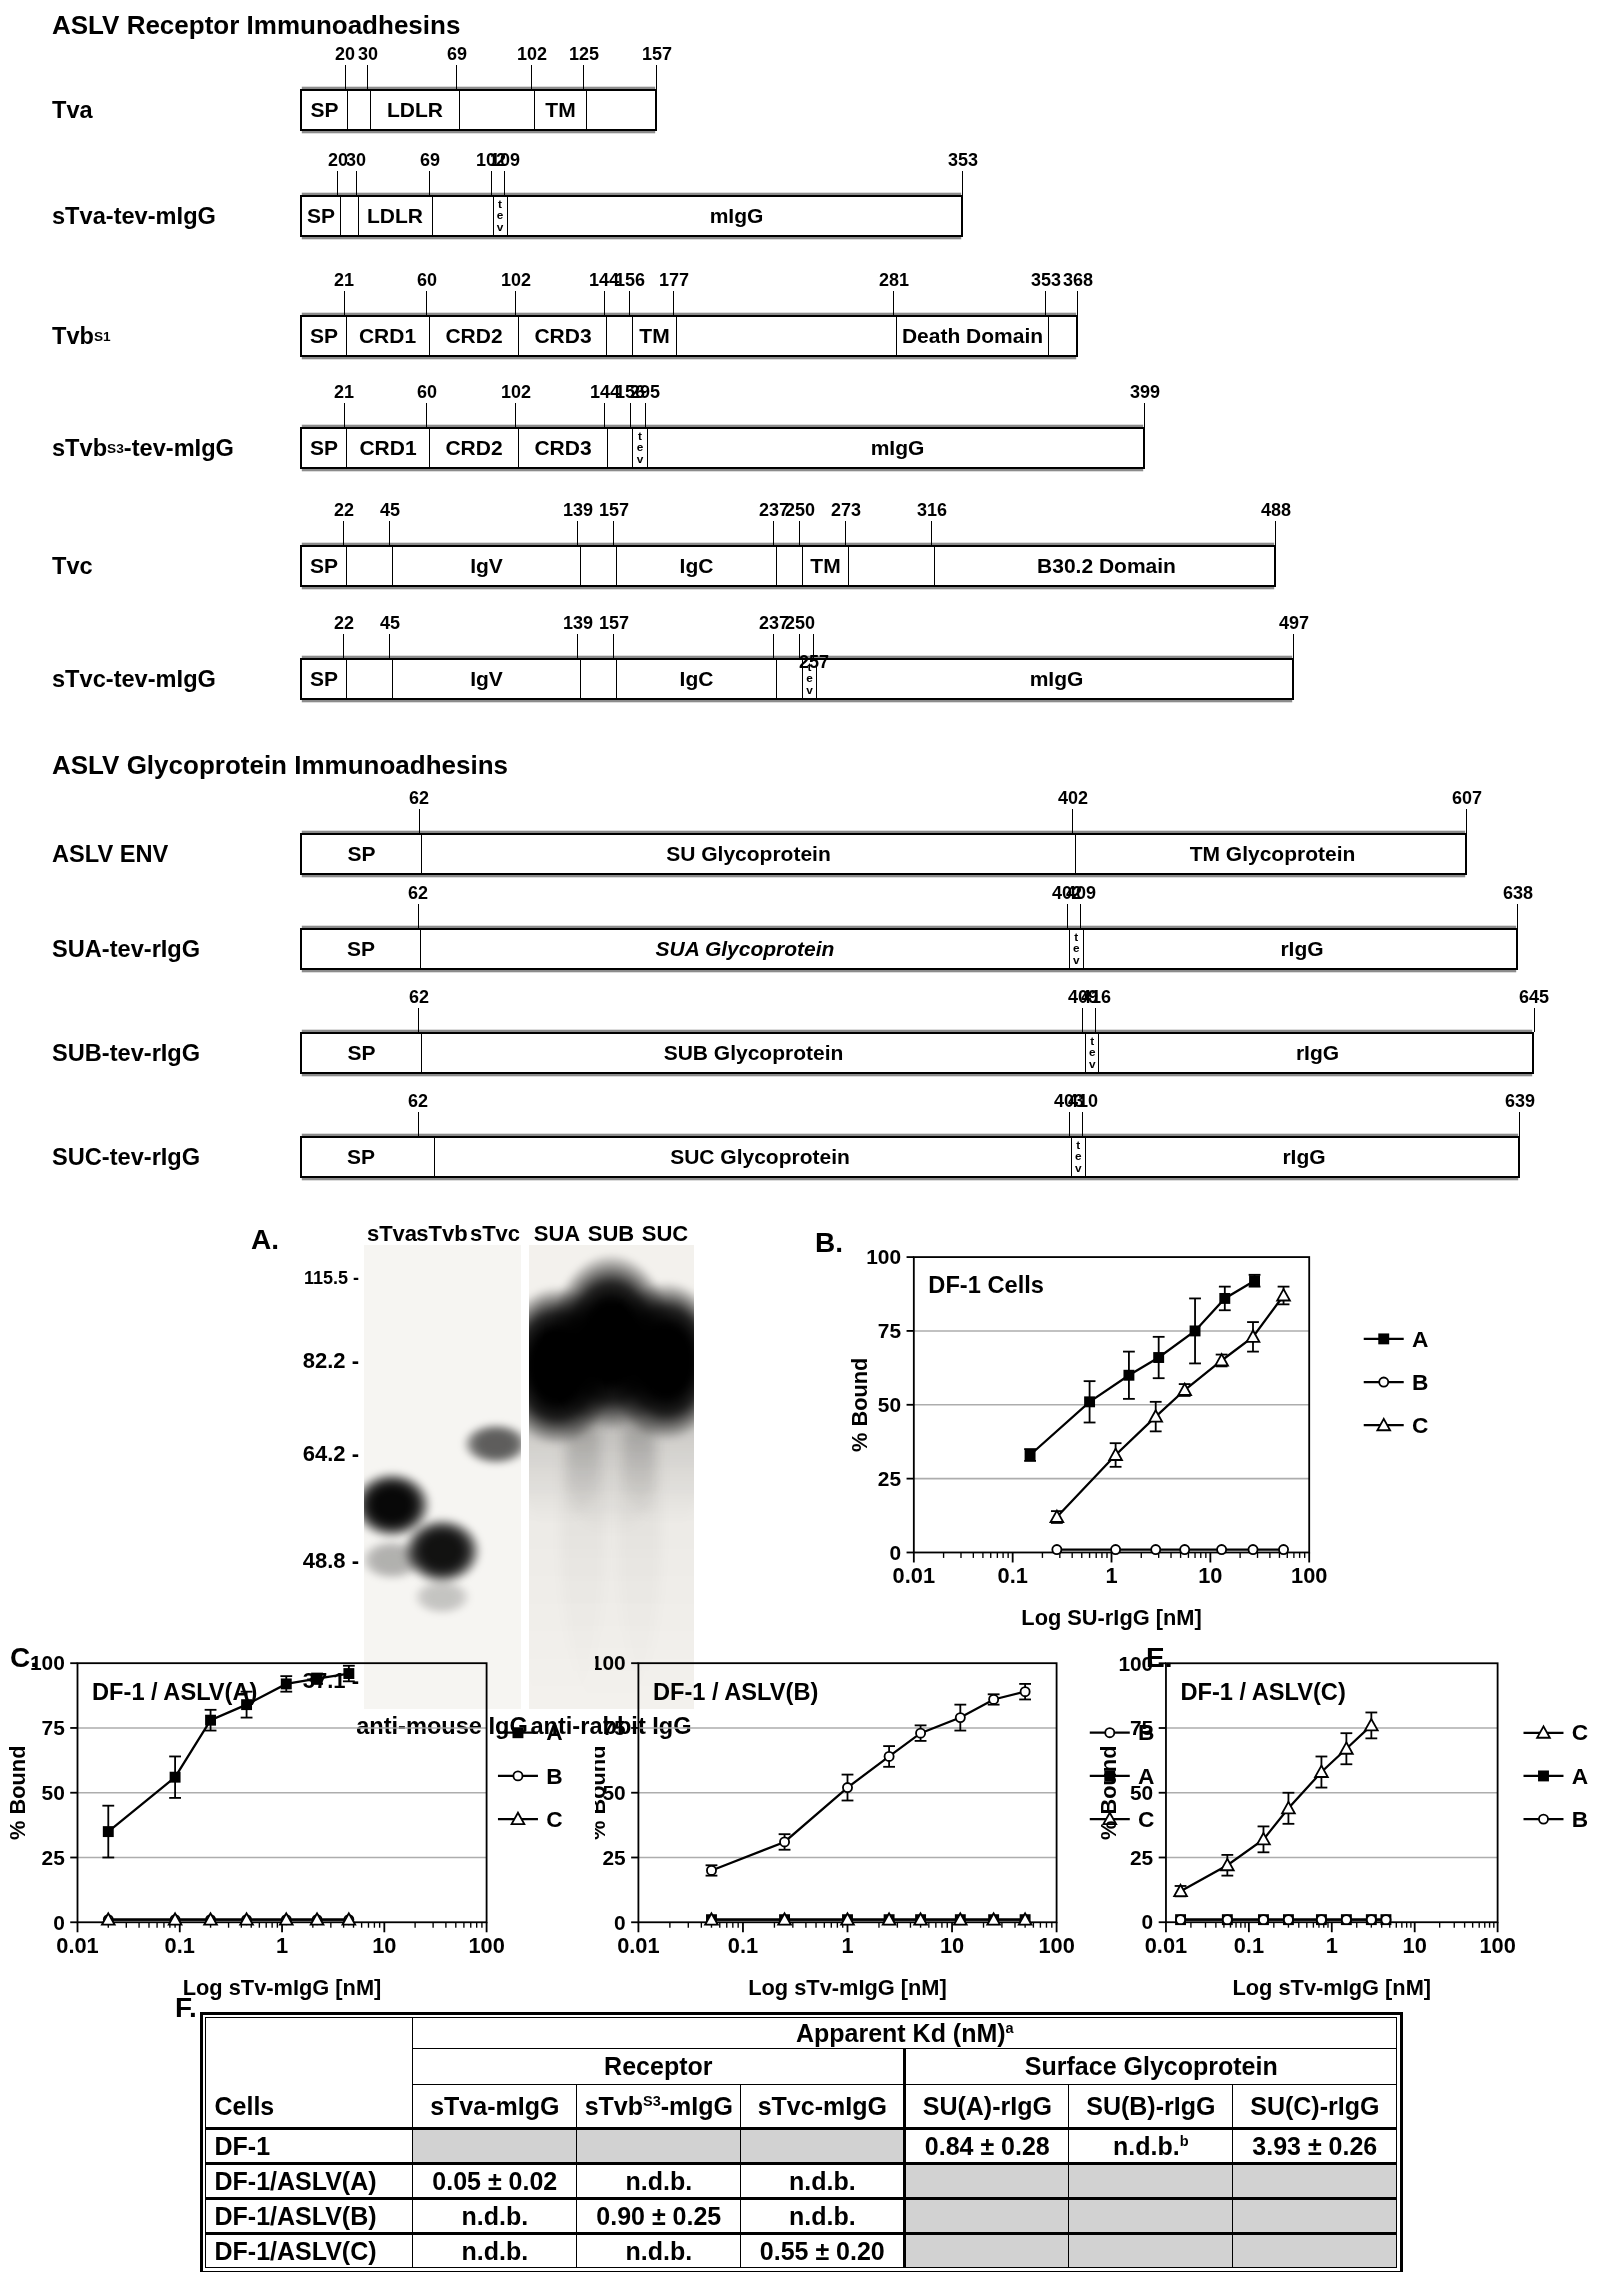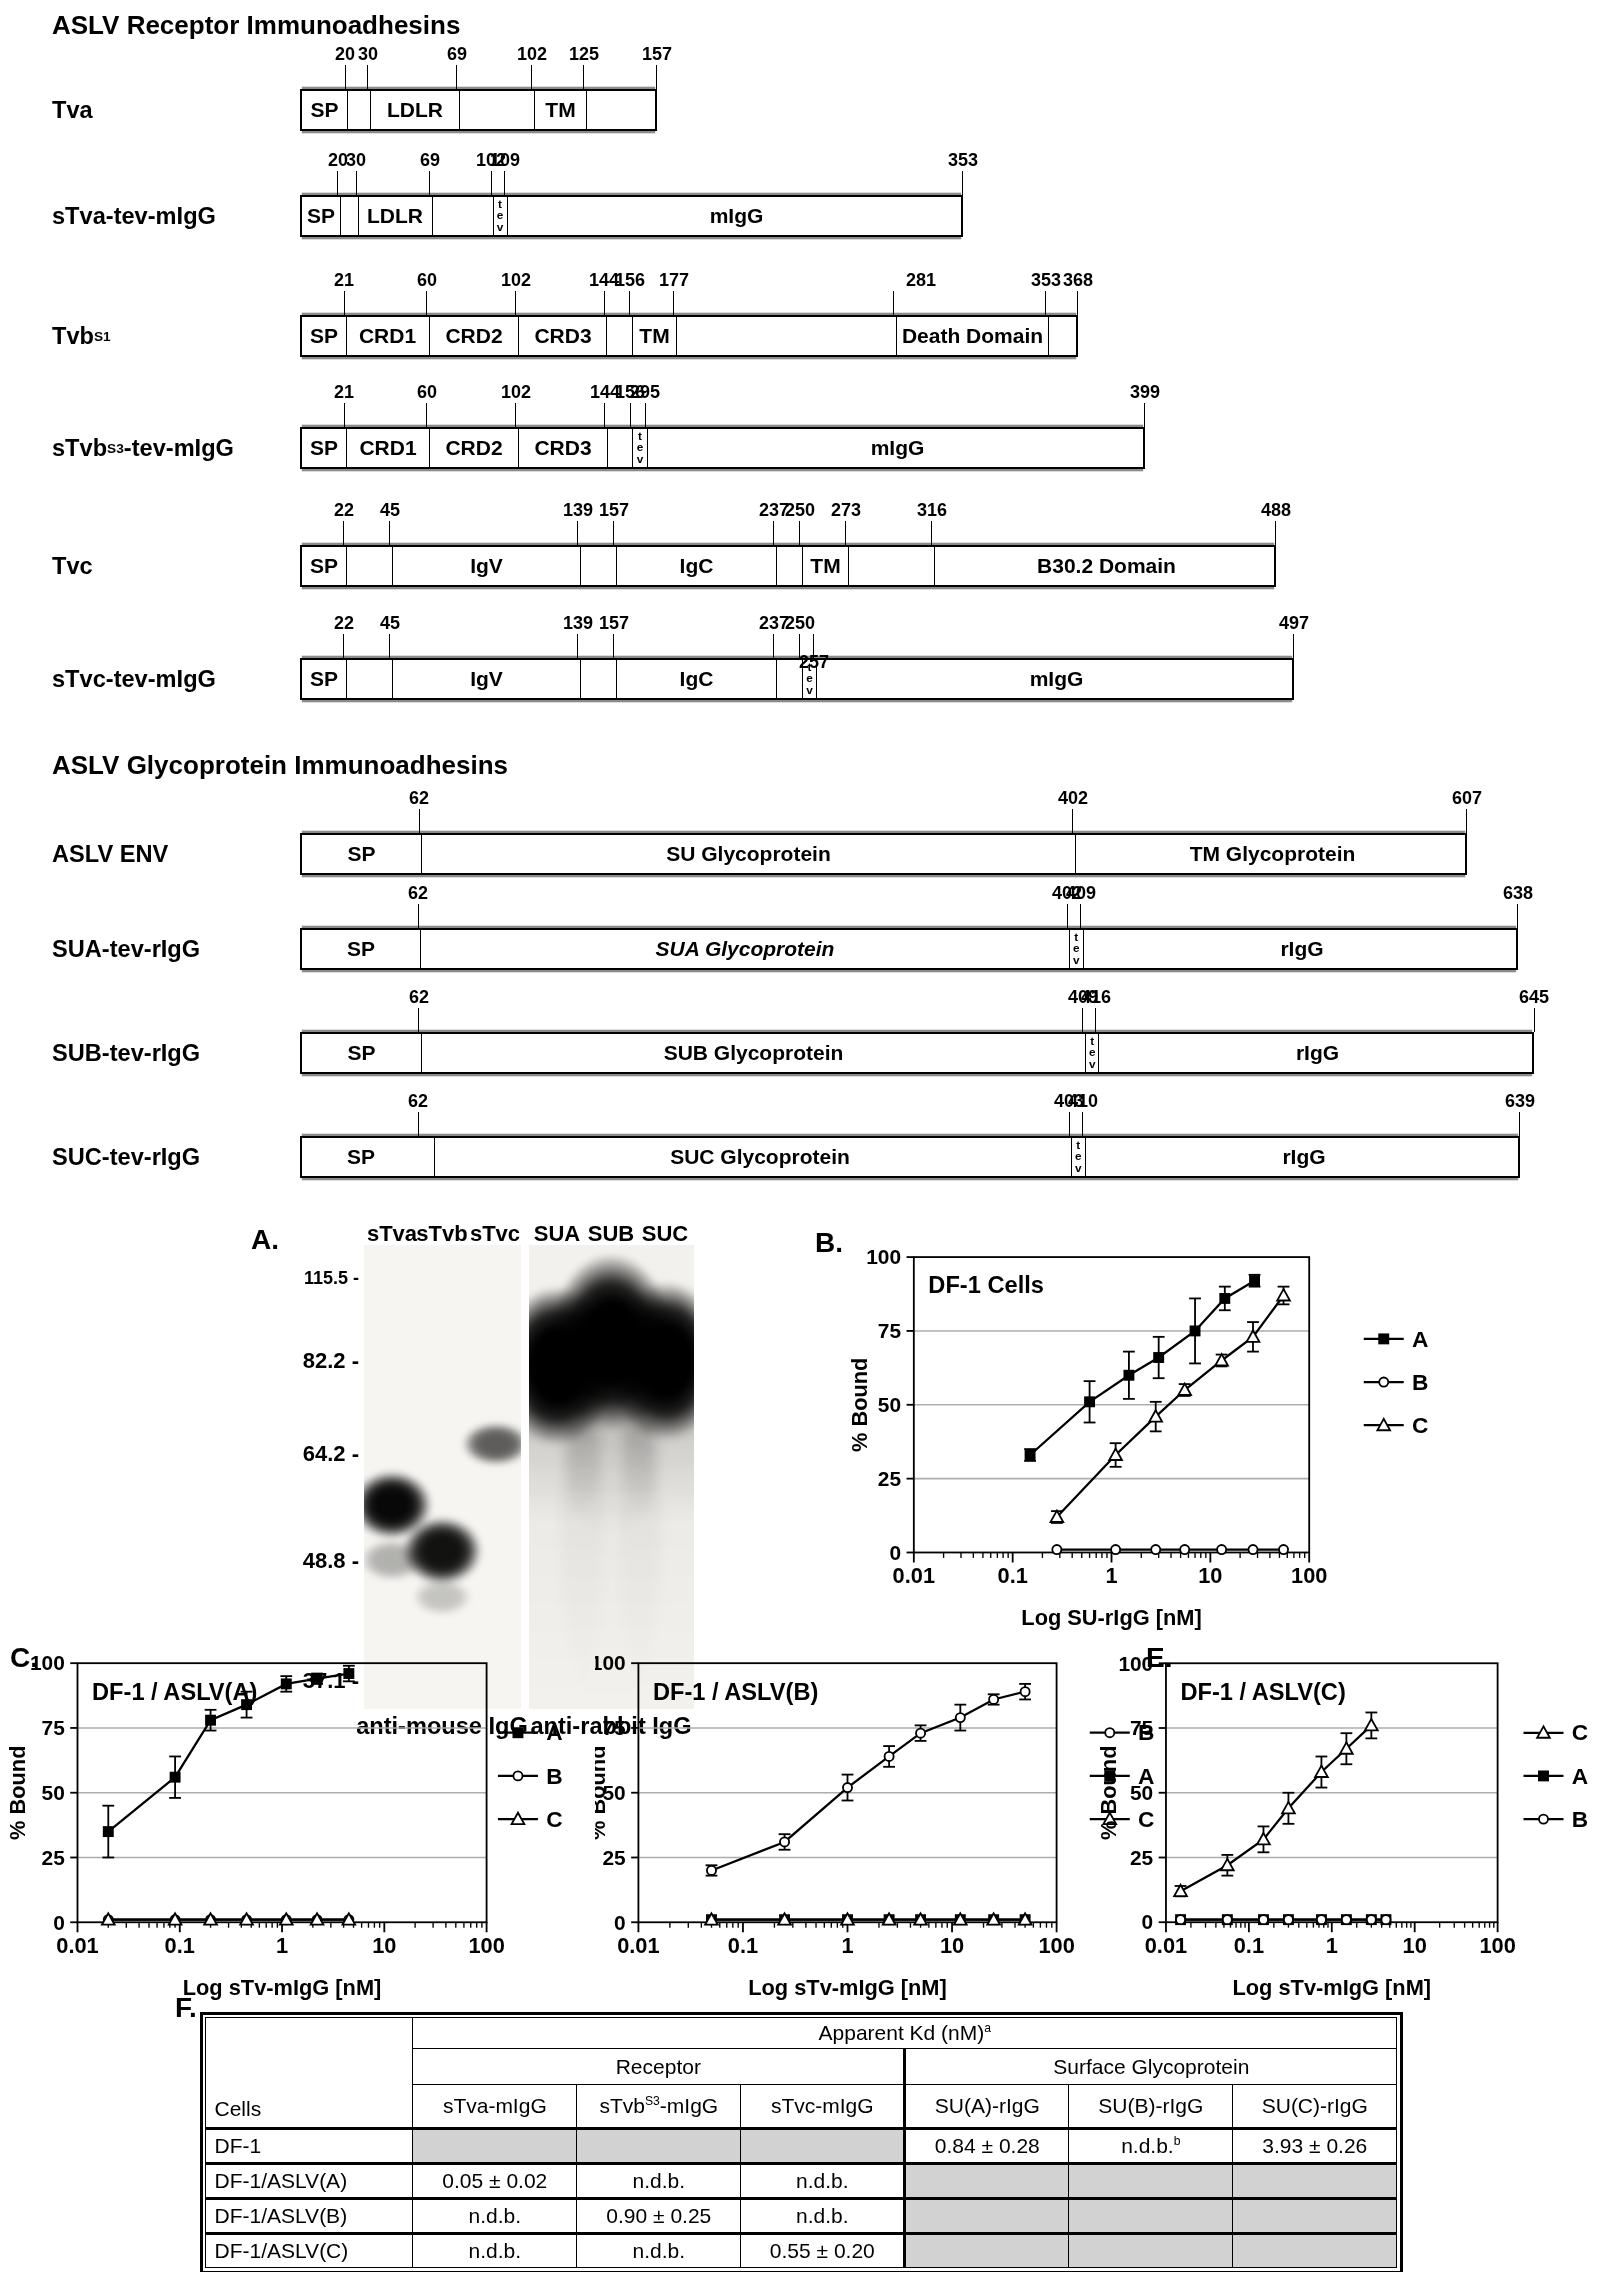--- a/index.html
+++ b/index.html
@@ -20,21 +20,21 @@
   .diag-label{position:absolute;left:52px;display:flex;align-items:center;font-size:23.6px;
               font-weight:bold;white-space:nowrap;}
   sup{font-size:58%;vertical-align:super;}
   .blot-panel{position:absolute;overflow:hidden;}
   .band{position:absolute;transform:translate(-50%,-50%);}
   .blot-text{position:absolute;font-weight:bold;white-space:nowrap;}
   .chart{position:absolute;}
   svg text{font-family:"Liberation Sans",sans-serif;font-weight:bold;fill:#000;}
   .tblwrap{position:absolute;border:3.6px solid #000;background:#fff;padding:2.3px;}
   .tblwrap table{border-collapse:collapse;table-layout:fixed;}
-  .tblwrap th,.tblwrap td{border:1.4px solid #000;font-size:21px;font-weight:normal;
+  .tblwrap th,.tblwrap td{border:1.4px solid #000;font-size:25px;font-weight:bold;
       text-align:center;padding:0;white-space:nowrap;overflow:hidden;}
   .tblwrap thead tr.r1 th{height:30px;}
   .tblwrap thead tr.r2 th{height:35px;}
   .tblwrap thead tr.r3 th{height:42px;}
   .tblwrap tbody td,.tblwrap tbody th{height:32px;border-top:3.2px solid #000;}
   th.cellshead{vertical-align:bottom;text-align:left;padding:0 0 6.4px 8.2px;}
   td.rowlabel{text-align:left;padding-left:8.2px;}
   .grp{border-left:3.2px solid #000 !important;}
   .gray{background:#d2d2d2;}
 </style>
@@ -118,21 +118,21 @@
       <div class="ticknum" style="left: 127px; top: -45px;">60</div>
       <div class="tickline" style="left: 215px; top: -23.6px; height: 23.6px;"></div>
       <div class="ticknum" style="left: 216px; top: -45px;">102</div>
       <div class="tickline" style="left: 304px; top: -23.6px; height: 23.6px;"></div>
       <div class="ticknum" style="left: 304px; top: -45px;">144</div>
       <div class="tickline" style="left: 329px; top: -23.6px; height: 23.6px;"></div>
       <div class="ticknum" style="left: 330px; top: -45px;">156</div>
       <div class="tickline" style="left: 373px; top: -23.6px; height: 23.6px;"></div>
       <div class="ticknum" style="left: 374px; top: -45px;">177</div>
       <div class="tickline" style="left: 593px; top: -23.6px; height: 23.6px;"></div>
-      <div class="ticknum" style="left: 594px; top: -45px; margin-left: 27px;">281</div>
+      <div class="ticknum" style="left: 594px; top: -45px;">281</div>
       <div class="tickline" style="left: 745px; top: -23.6px; height: 23.6px;"></div>
       <div class="ticknum" style="left: 746px; top: -45px;">353</div>
       <div class="tickline" style="left: 777px; top: -23.6px; height: 23.6px;"></div>
       <div class="ticknum" style="left: 778px; top: -45px;">368</div>
     </div>
     <div class="diag-label" style="top: 315px; height: 42px;">Tvb<sup>S1</sup></div>
     <div class="diag-row" style="left: 300px; top: 427px; width: 845px; height: 42px;">
       <div class="diag-bar">
         <div class="seg" style="left: 0px; width: 44px;">SP</div>
         <div class="seg bl" style="left: 44px; width: 83px;">CRD1</div>

